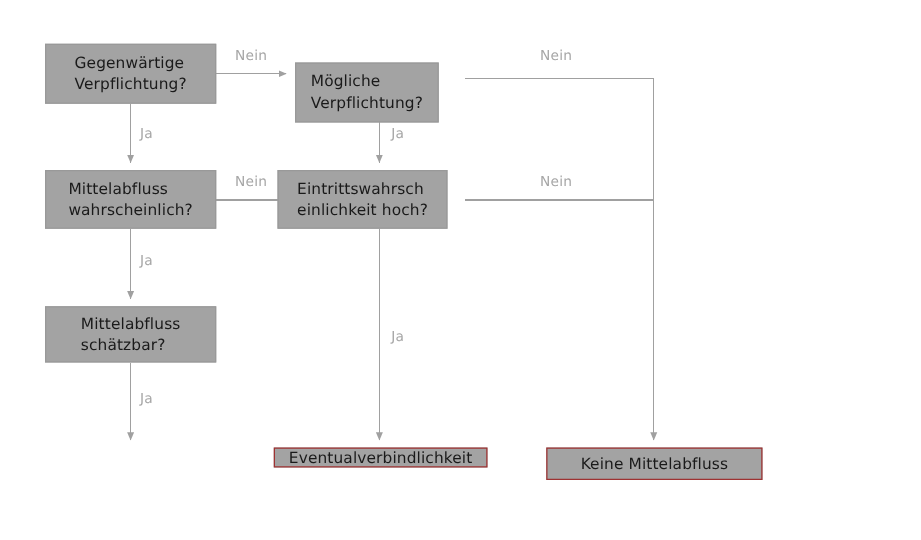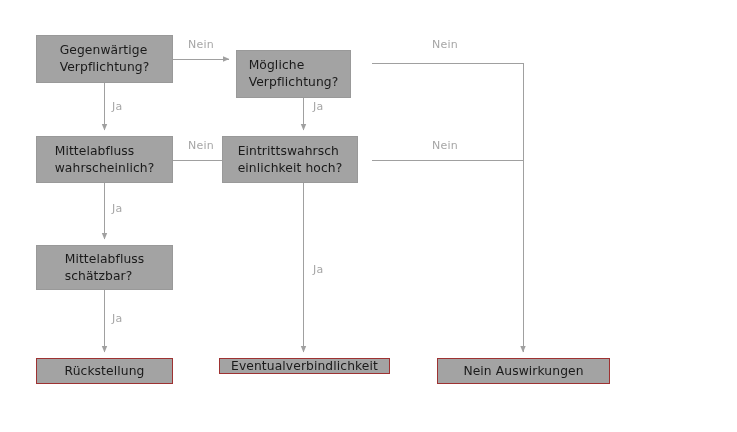--- a/index.html
+++ b/index.html
@@ -103,25 +103,24 @@
 
   <div class="node decision-node" style="left:36px; top:136px; width:137px; height:47px;">Mittelabfluss
 wahrscheinlich?</div>
 
   <div class="node decision-node" style="left:222px; top:136px; width:136px; height:47px;">Eintrittswahrsch
 einlichkeit hoch?</div>
 
   <div class="node decision-node" style="left:36px; top:245px; width:137px; height:45px;">Mittelabfluss
 schätzbar?</div>
 
-  <div class="node result-node" style="left:36px; top:358px; width:137px; height:26px;">Rückstellung</div>
 
   <div class="node result-node" style="left:219px; top:358px; width:171px; height:16px;">Eventualverbindlichkeit</div>
 
-  <div class="node result-node" style="left:437px; top:358px; width:173px; height:26px;">Nein  Auswirkungen</div>
+  <div class="node result-node" style="left:437px; top:358px; width:173px; height:26px;">Keine  Mittelabfluss</div>
 
   <div class="edge-label" style="left:188px; top:38px;">Nein</div>
 
   <div class="edge-label" style="left:432px; top:38px;">Nein</div>
 
   <div class="edge-label" style="left:112px; top:100px;">Ja</div>
 
   <div class="edge-label" style="left:313px; top:100px;">Ja</div>
 
   <div class="edge-label" style="left:188px; top:139px;">Nein</div>

